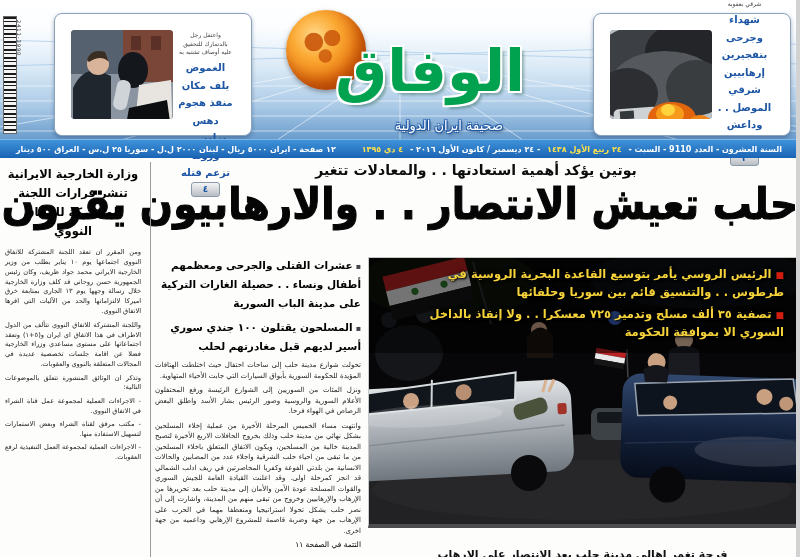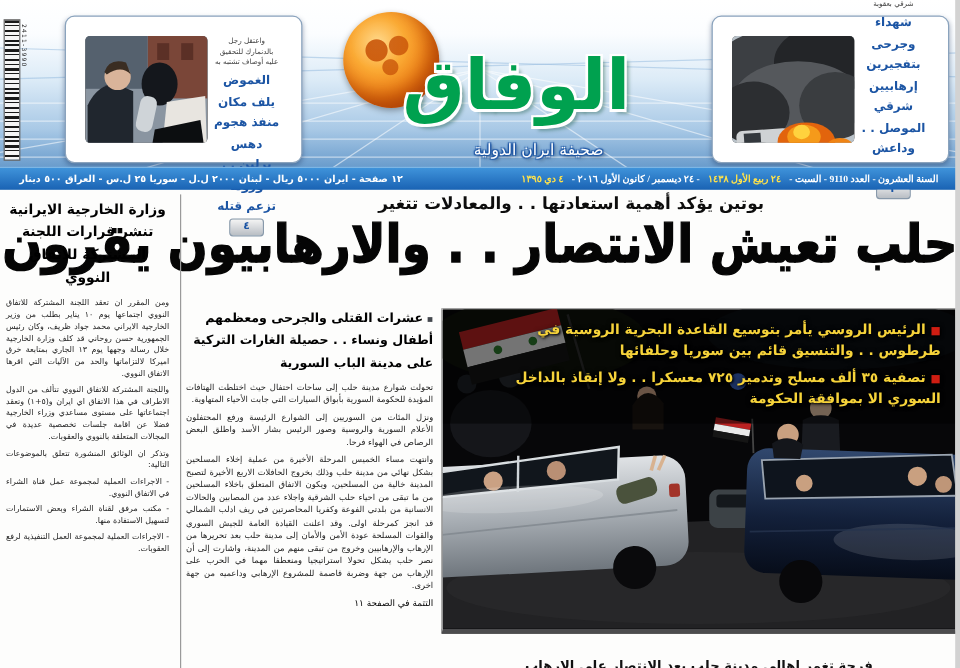--- a/index.html
+++ b/index.html
@@ -34,21 +34,21 @@
                radial-gradient(circle at 55% 75%,rgba(201,86,10,.8) 0 16%,transparent 18%);}
   .logo-title{position:absolute;right:2px;top:14px;width:175px;text-align:center;direction:rtl;
     font-size:58px;font-weight:bold;color:#00a14f;
     text-shadow:2px 2px 0 #fff,-2px -2px 0 #fff,2px -2px 0 #fff,-2px 2px 0 #fff,4px 4px 3px rgba(0,70,40,.35);margin-top:21px;}
   .logo-subtitle{position:absolute;right:24px;top:116px;direction:rtl;font-size:13px;font-weight:normal;color:#fff;
     text-shadow:1px 1px 1px #1c55a4,-1px -1px 1px #1c55a4,1px -1px 1px #1c55a4,-1px 1px 1px #1c55a4,2px 2px 3px rgba(0,0,0,.4);}
   .date-strip{position:absolute;left:0;bottom:0;width:100%;height:19px;box-sizing:border-box;
     background:linear-gradient(180deg,#3f93da,#1a63b4);display:flex;align-items:center;
     justify-content:space-between;direction:rtl;padding:0 16px;font-size:8px;font-weight:bold;color:#fff;
     border-top:1px solid #7db6e4;}
-  .seg-y{color:#ffe24a;} .seg-w{color:#ffffff;} .date-strip span{margin:0 2px;white-space:nowrap;font-family:Liberation Serif, serif;}
+  .seg-y{color:#ffe24a;} .seg-w{color:#ffffff;} .date-strip span{margin:0 2px;white-space:nowrap;}
   
   .kicker{position:absolute;left:160px;top:162px;width:632px;text-align:center;direction:rtl;
     font-size:14px;font-weight:bold;color:#0d0d0d;}
   .headline{position:absolute;left:152px;top:179px;width:646px;text-align:center;direction:rtl;
     font-size:39px;font-weight:bold;color:#050505;white-space:nowrap;
     -webkit-text-stroke:1px #050505;transform:scaleY(1.12);transform-origin:top center;}
   .vline{position:absolute;left:150px;top:162px;width:1px;height:395px;background:#9a9a9a;}
   .side-col{position:absolute;left:0;top:161px;width:147px;height:396px;box-sizing:border-box;
     padding:2px 6px 0 5px;direction:rtl;overflow:hidden;}
   .side-headline{font-size:11.5px;font-weight:bold;text-align:center;line-height:1.65;color:#000;margin:2px 0 7px;}
@@ -176,20 +176,21 @@
     <p>واللجنة المشتركة للاتفاق النووي تتألف من الدول الاطراف في هذا الاتفاق اي ايران و(٥+١) وتعقد اجتماعاتها على مستوى مساعدي وزراء الخارجية فضلا عن اقامة جلسات تخصصية عديدة في المجالات المتعلقة بالنووي والعقوبات.</p>
     <p>وتذكر ان الوثائق المنشورة تتعلق بالموضوعات التالية:</p>
     <p>- الاجراءات العملية لمجموعة عمل قناة الشراء في الاتفاق النووي.</p>
     <p>- مكتب مرفق لقناة الشراء وبعض الاستمارات لتسهيل الاستفادة منها.</p>
     <p>- الاجراءات العملية لمجموعة العمل التنفيذية لرفع العقوبات.</p>
 
   </div>
 
   <div class="mid-col">
     <div class="subhead"><span class="sq">▪</span><span>عشرات القتلى والجرحى ومعظمهم أطفال ونساء . . حصيلة الغارات التركية على مدينة الباب السورية</span></div>
+    <div class="subhead"><span class="sq">▪</span><span>المسلحون يقتلون ١٠٠ جندي سوري أسير لديهم قبل مغادرتهم لحلب</span></div>
     <p class="body">تحولت شوارع مدينة حلب إلى ساحات احتفال حيث اختلطت الهتافات المؤيدة للحكومة السورية بأبواق السيارات التي جابت الأحياء المتهاوية.</p>
     <p class="body">ونزل المئات من السوريين إلى الشوارع الرئيسة ورفع المحتفلون الأعلام السورية والروسية وصور الرئيس بشار الأسد واطلق البعض الرصاص في الهواء فرحا.</p>
     <p class="body">وانتهت مساء الخميس المرحلة الأخيرة من عملية إخلاء المسلحين بشكل نهائي من مدينة حلب وذلك بخروج الحافلات الاربع الأخيرة لتصبح المدينة خالية من المسلحين، ويكون الاتفاق المتعلق باخلاء المسلحين من ما تبقى من احياء حلب الشرقية واجلاء عدد من المصابين والحالات الانسانية من بلدتي الفوعة وكفريا المحاصرتين في ريف ادلب الشمالي قد انجز كمرحلة اولى. وقد اعلنت القيادة العامة للجيش السوري والقوات المسلحة عودة الأمن والأمان إلى مدينة حلب بعد تحريرها من الإرهاب والإرهابيين وخروج من تبقى منهم من المدينة، واشارت إلى أن نصر حلب يشكل تحولا استراتيجيا ومنعطفا مهما في الحرب على الإرهاب من جهة وضربة قاصمة للمشروع الإرهابي وداعميه من جهة اخرى.</p>
     <p class="continuation">التتمة في الصفحة ١١</p>
   </div>
 
   <div class="photo">
     <svg width="427" height="266" viewBox="0 0 427 266">
       <defs>
         <linearGradient id="gSilver" x1="0" y1="0" x2="0" y2="1">

